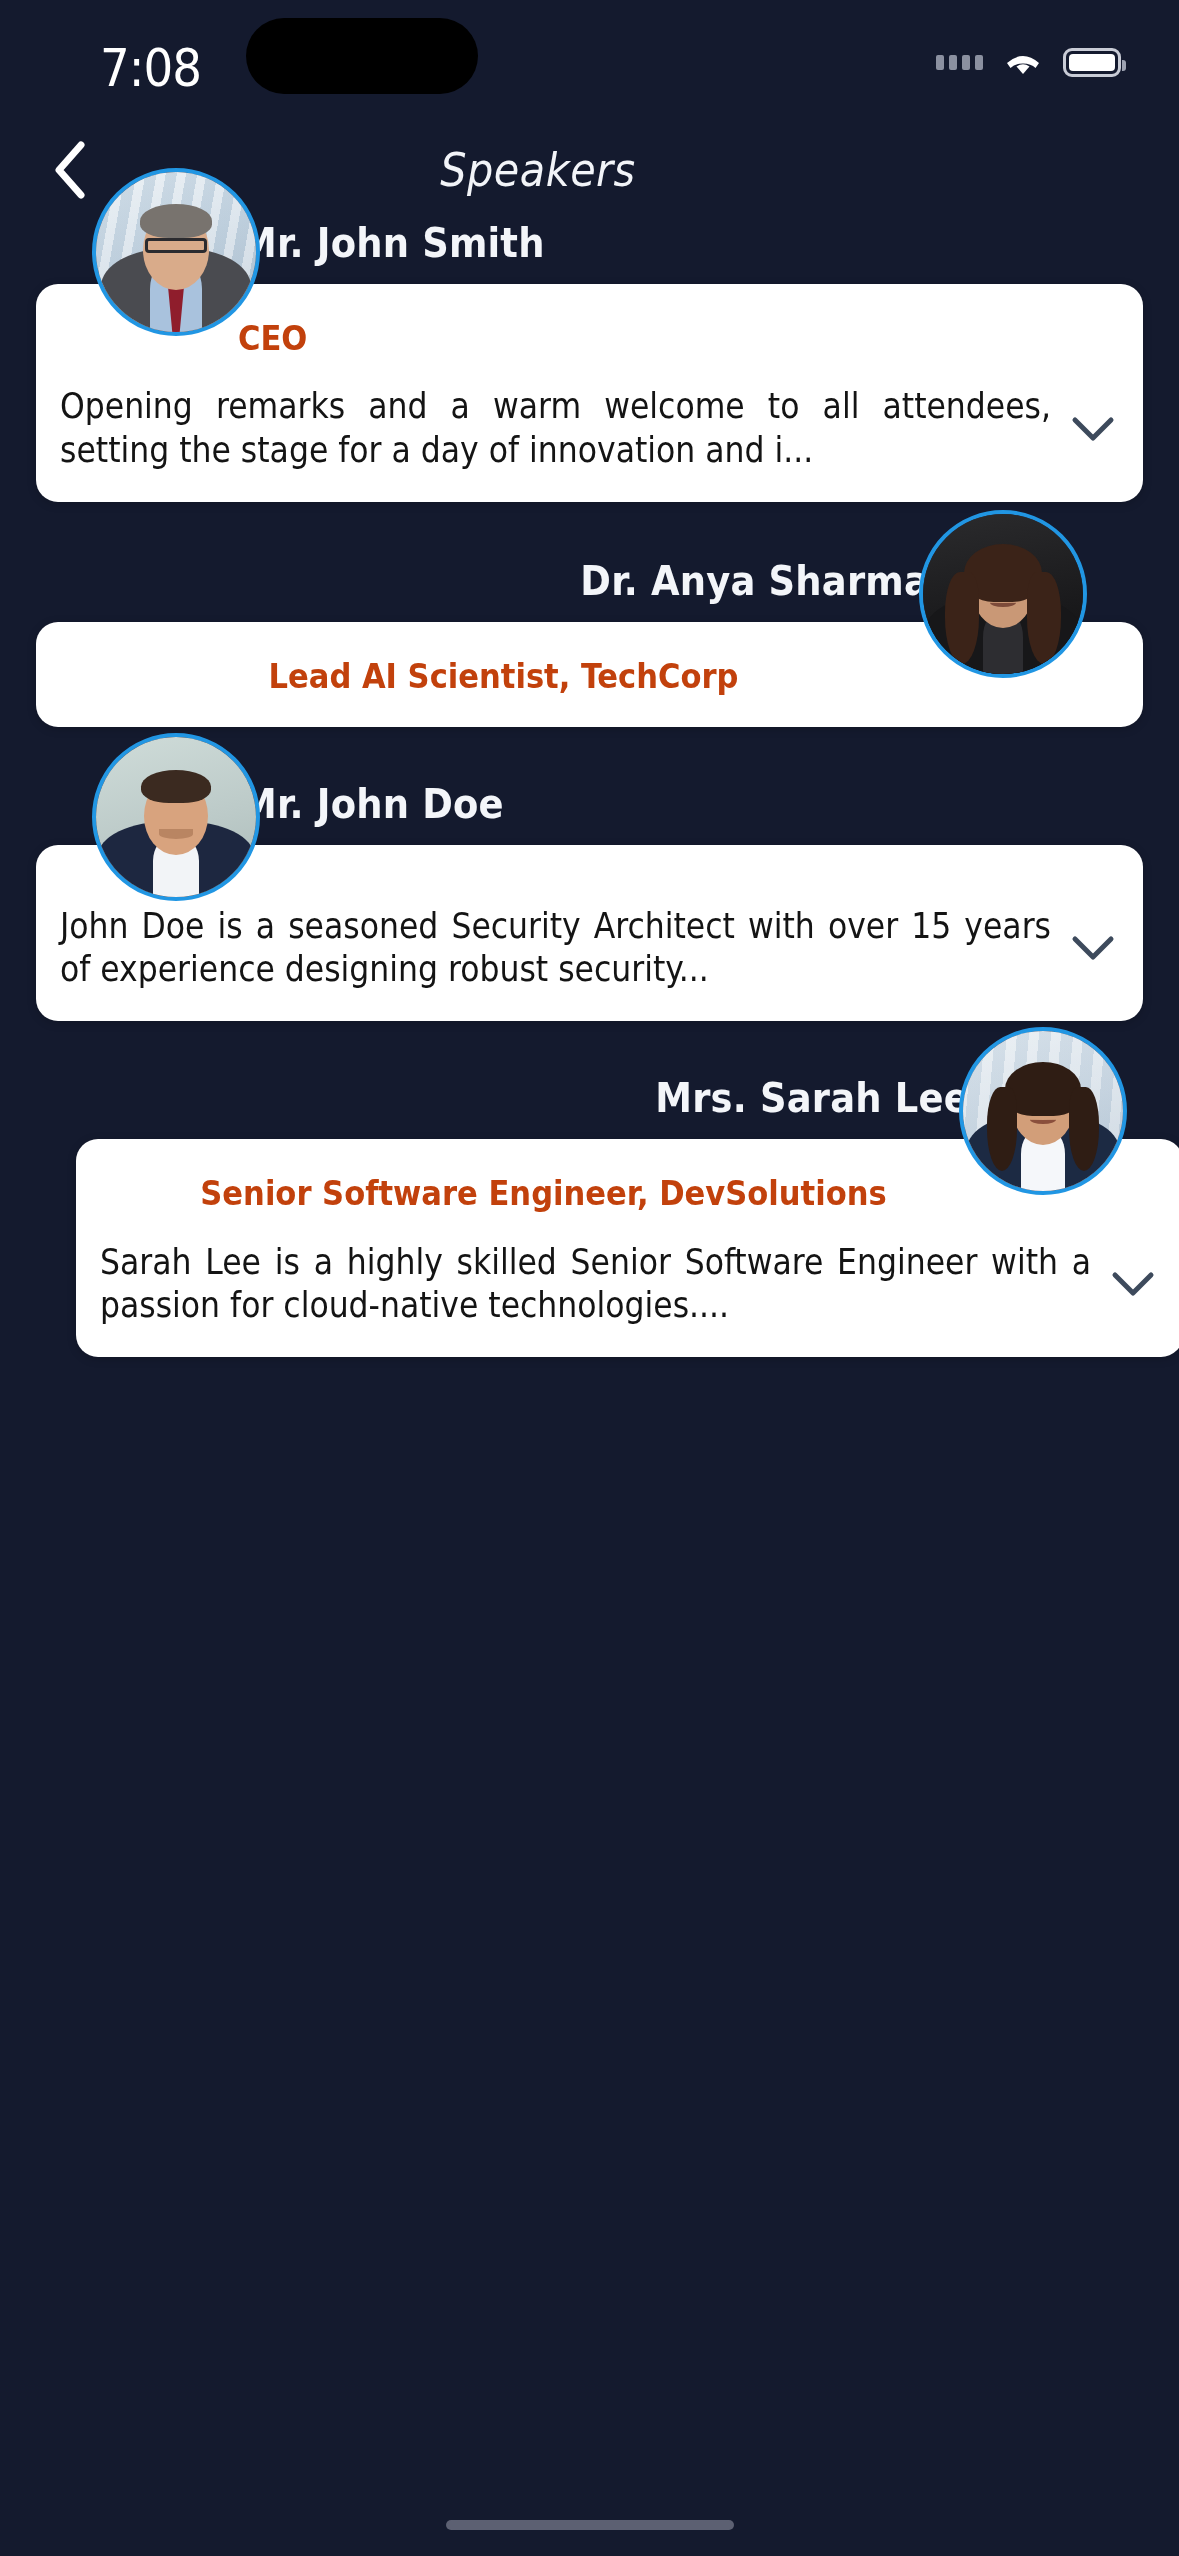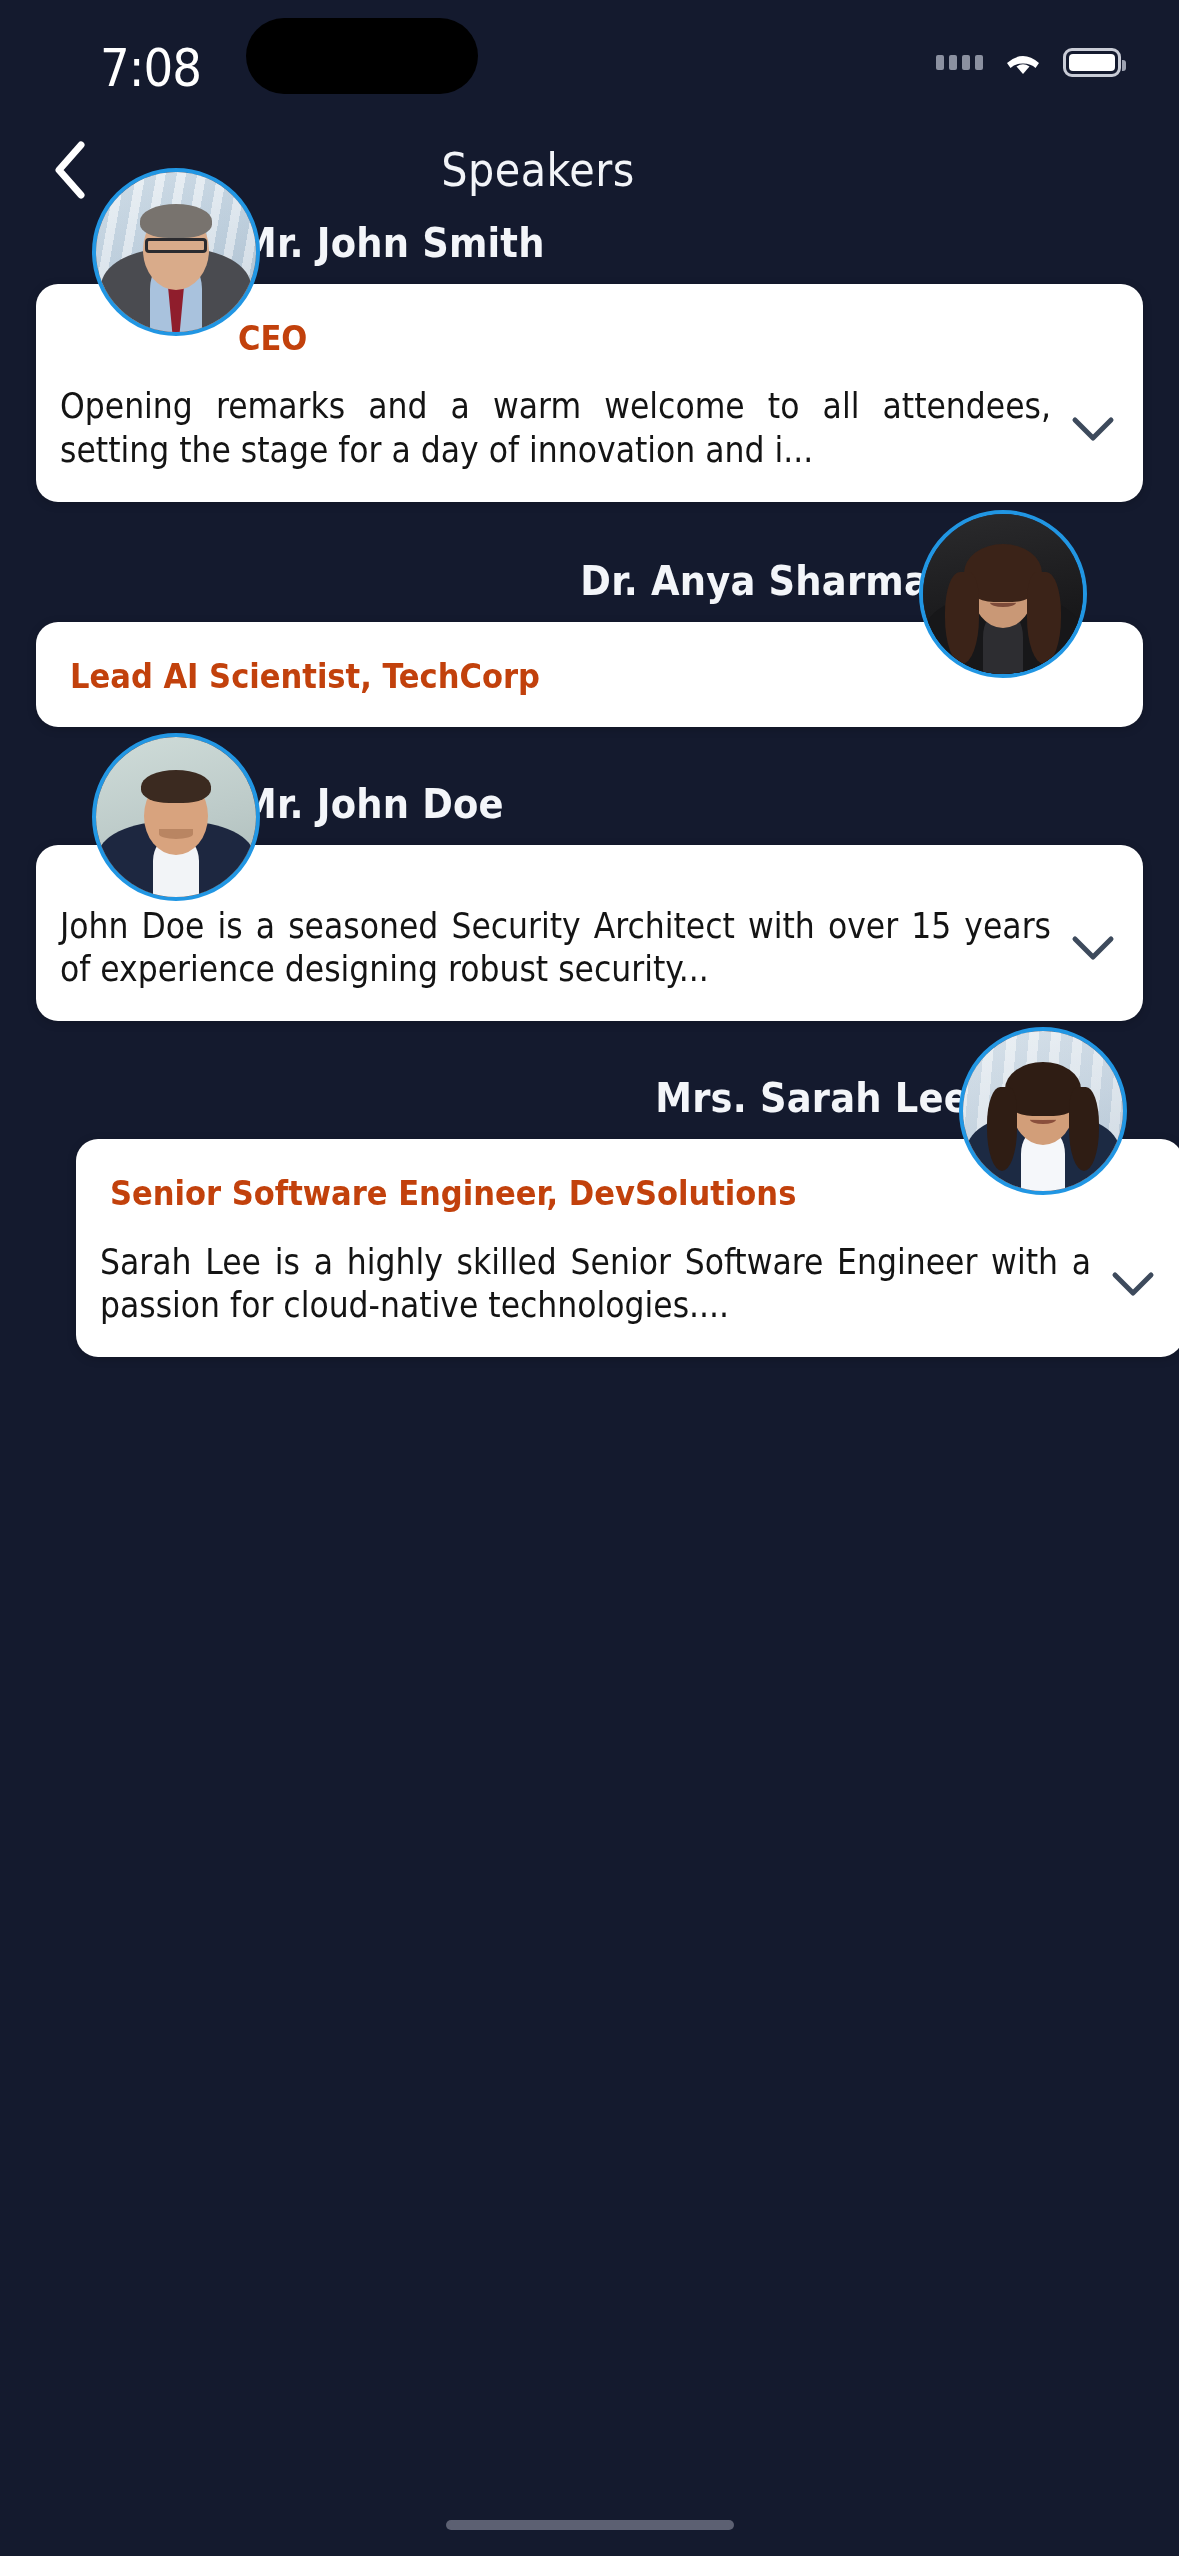--- a/index.html
+++ b/index.html
@@ -42,20 +42,21 @@
   .back-btn{
     position:absolute; left:28px; top:0; width:86px; height:80px;
     display:flex; align-items:center; justify-content:center;
   }
   .back-btn svg{ display:block; }
   .page-title{
     position:absolute; left:0; top:0; width:1076px; height:80px;
     display:flex; align-items:center; justify-content:center;
     color:#f2f4f8; font-size:46px; font-weight:400; letter-spacing:.5px;
     font-family:"DejaVu Sans Condensed","Liberation Sans",sans-serif;
+    font-style:italic;
   }
 
   
   .list{ position:absolute; top:212px; left:0; width:1179px; }
   .speaker{ position:relative; width:1179px; }
 
   .name-row{
     position:relative; height:62px; display:flex; align-items:center;
     padding:0 58px;
   }
@@ -71,21 +72,21 @@
     position:relative; margin:10px 36px 0 36px;
     background:#fff; border-radius:22px;
     padding:34px 24px 30px 24px;
     box-shadow:0 2px 10px rgba(0,0,0,.18);
   }
   .role{
     color:#c2410c; font-size:34px; font-weight:700; line-height:1.22;
     font-family:"DejaVu Sans Condensed","Liberation Sans",sans-serif;
   }
   .role.r-left  { text-align:left;  padding-left:178px; padding-right:10px; }
-  .role.r-right { text-align:left; padding-right:182px; padding-left:10px; }
+  .role.r-right { text-align:center; padding-right:182px; padding-left:10px; }
   .role.r-c1    { text-align:left;  padding-left:178px; }
 
   .body-row{ display:flex; align-items:center; gap:16px; margin-top:26px; }
   .bio{
     flex:1 1 auto;
     color:#141414; font-size:35px; line-height:1.23;
     text-align:justify; text-justify:inter-word;
     font-family:"DejaVu Sans Condensed","Liberation Sans",sans-serif;
   }
   .chev{ flex:0 0 auto; width:52px; height:52px; display:flex; align-items:center; justify-content:center; }

